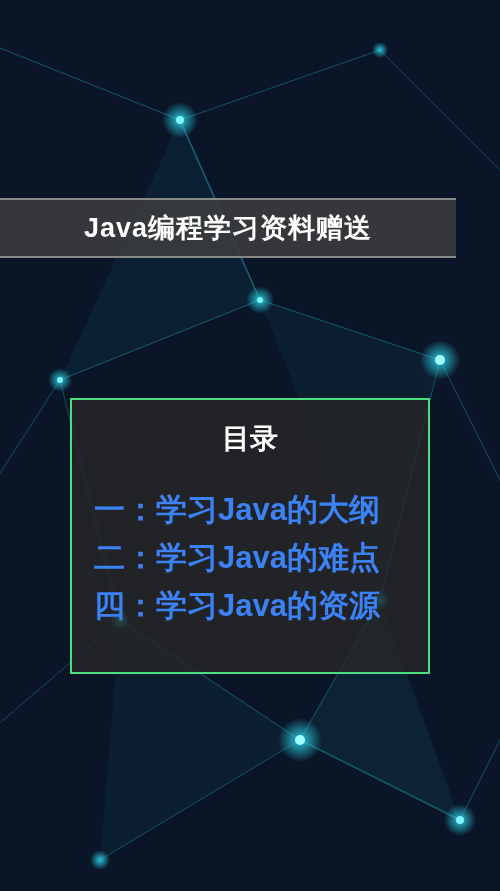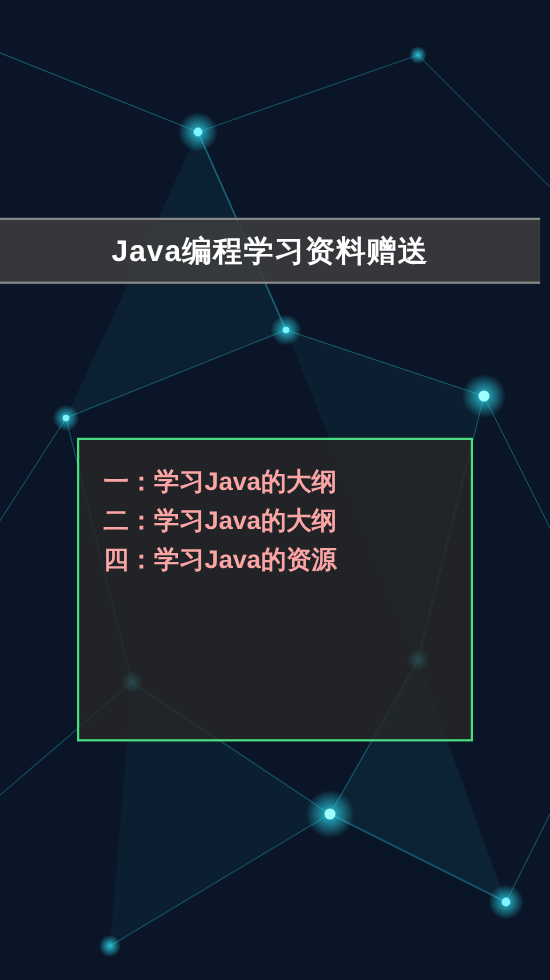--- a/index.html
+++ b/index.html
@@ -14,21 +14,21 @@
 .bg-nodes {
   position: absolute;
   top: 0; left: 0;
   width: 500px; height: 891px;
   z-index: 0;
 }
 .title-bar {
   position: absolute;
   top: 198px;
   left: 0;
-  width: 491px;
+  width: 456px;
   height: 60px;
   background: rgba(60, 60, 60, 0.88);
   border-top: 2px solid #888;
   border-bottom: 2px solid #888;
   display: flex;
   align-items: center;
   justify-content: center;
   z-index: 2;
 }
 .title-text {
@@ -49,22 +49,22 @@
   z-index: 2;
 }
 .toc-heading {
   color: #fff;
   font-size: 28px;
   font-weight: bold;
   text-align: center;
   margin-bottom: 28px;
 }
 .toc-item {
-  color: #fca5a5;
-  font-size: 23px;
+  color: #3b82f6;
+  font-size: 31px;
   font-weight: bold;
   line-height: 1.55;
   white-space: nowrap;
 }
 </style>
 </head>
 <body>
 
 <svg class="bg-nodes" viewBox="0 0 500 891">
   <defs>
@@ -112,16 +112,17 @@
   <circle cx="460" cy="820" r="4" fill="#7ff3ff"></circle>
   <circle cx="380" cy="50" r="8" fill="url(#g1)"></circle>
   <circle cx="100" cy="860" r="10" fill="url(#g1)"></circle>
 </svg>
 
 <div class="title-bar">
   <div class="title-text">Java编程学习资料赠送</div>
 </div>
 
 <div class="toc-box">
+  <div class="toc-heading">目录</div>
   <div class="toc-item">一：学习Java的大纲</div>
-  <div class="toc-item">二：学习Java的大纲</div>
+  <div class="toc-item">二：学习Java的难点</div>
   <div class="toc-item">四：学习Java的资源</div>
 </div>
 
 </body></html>

